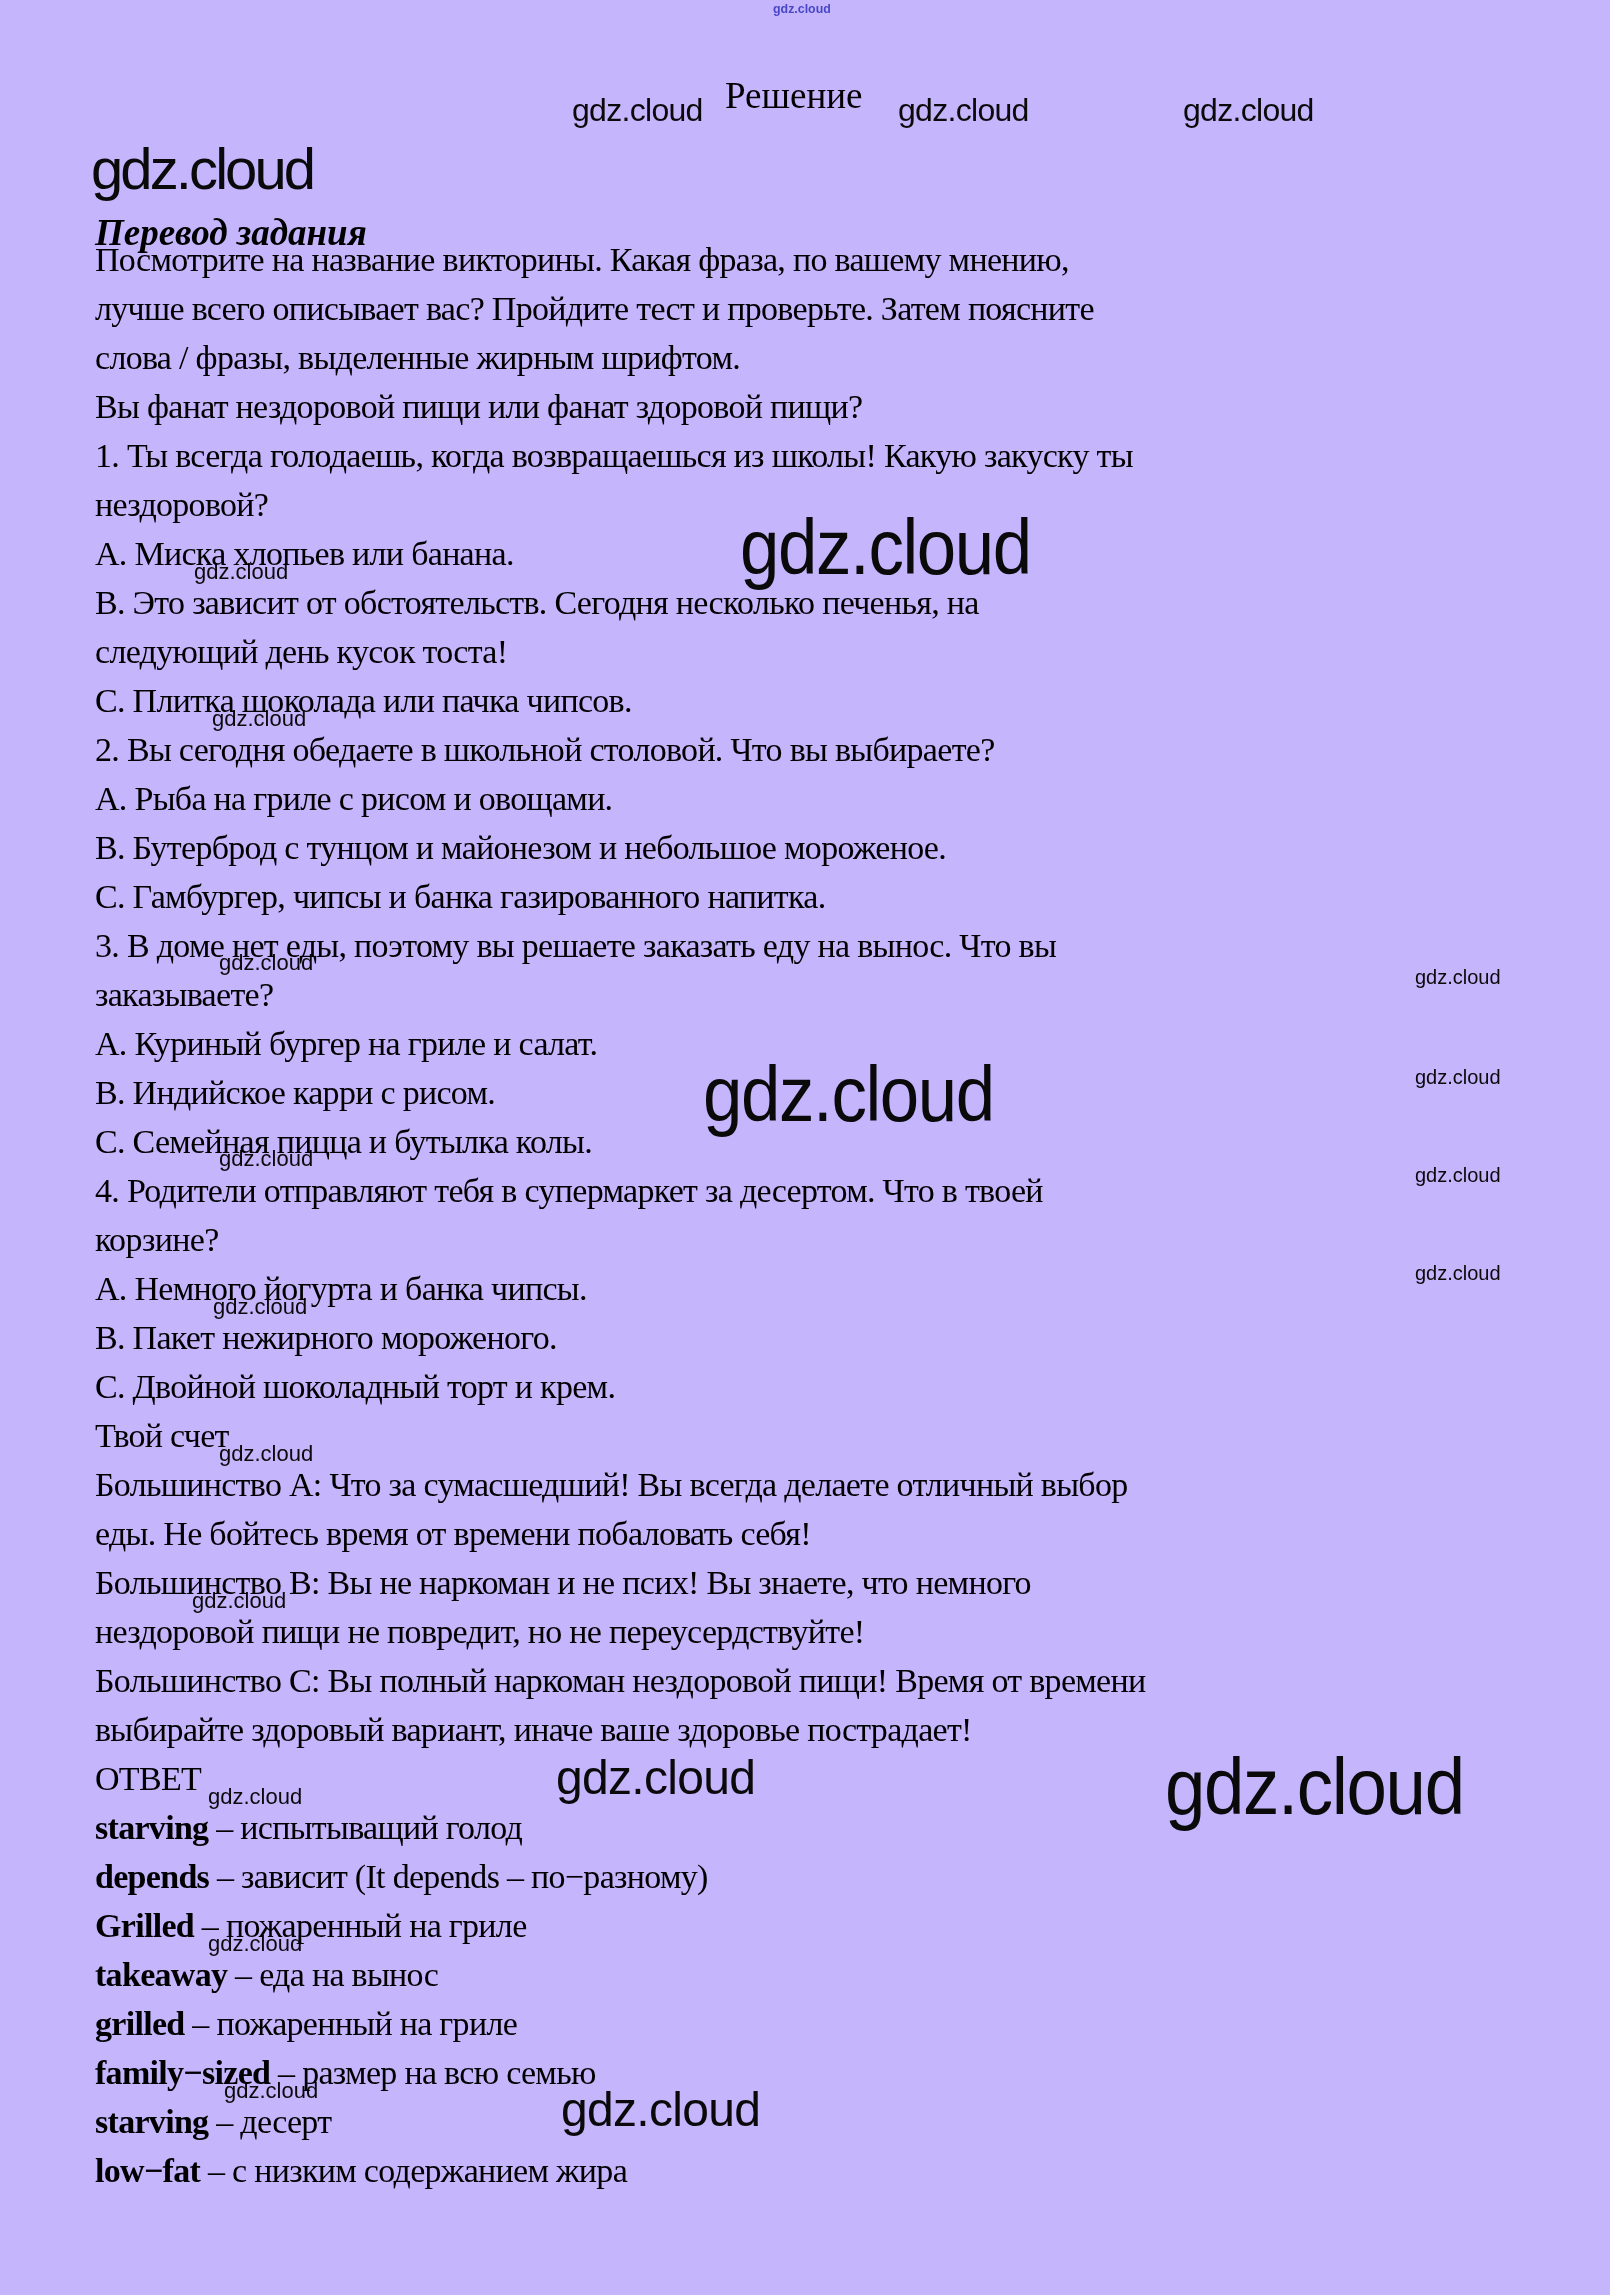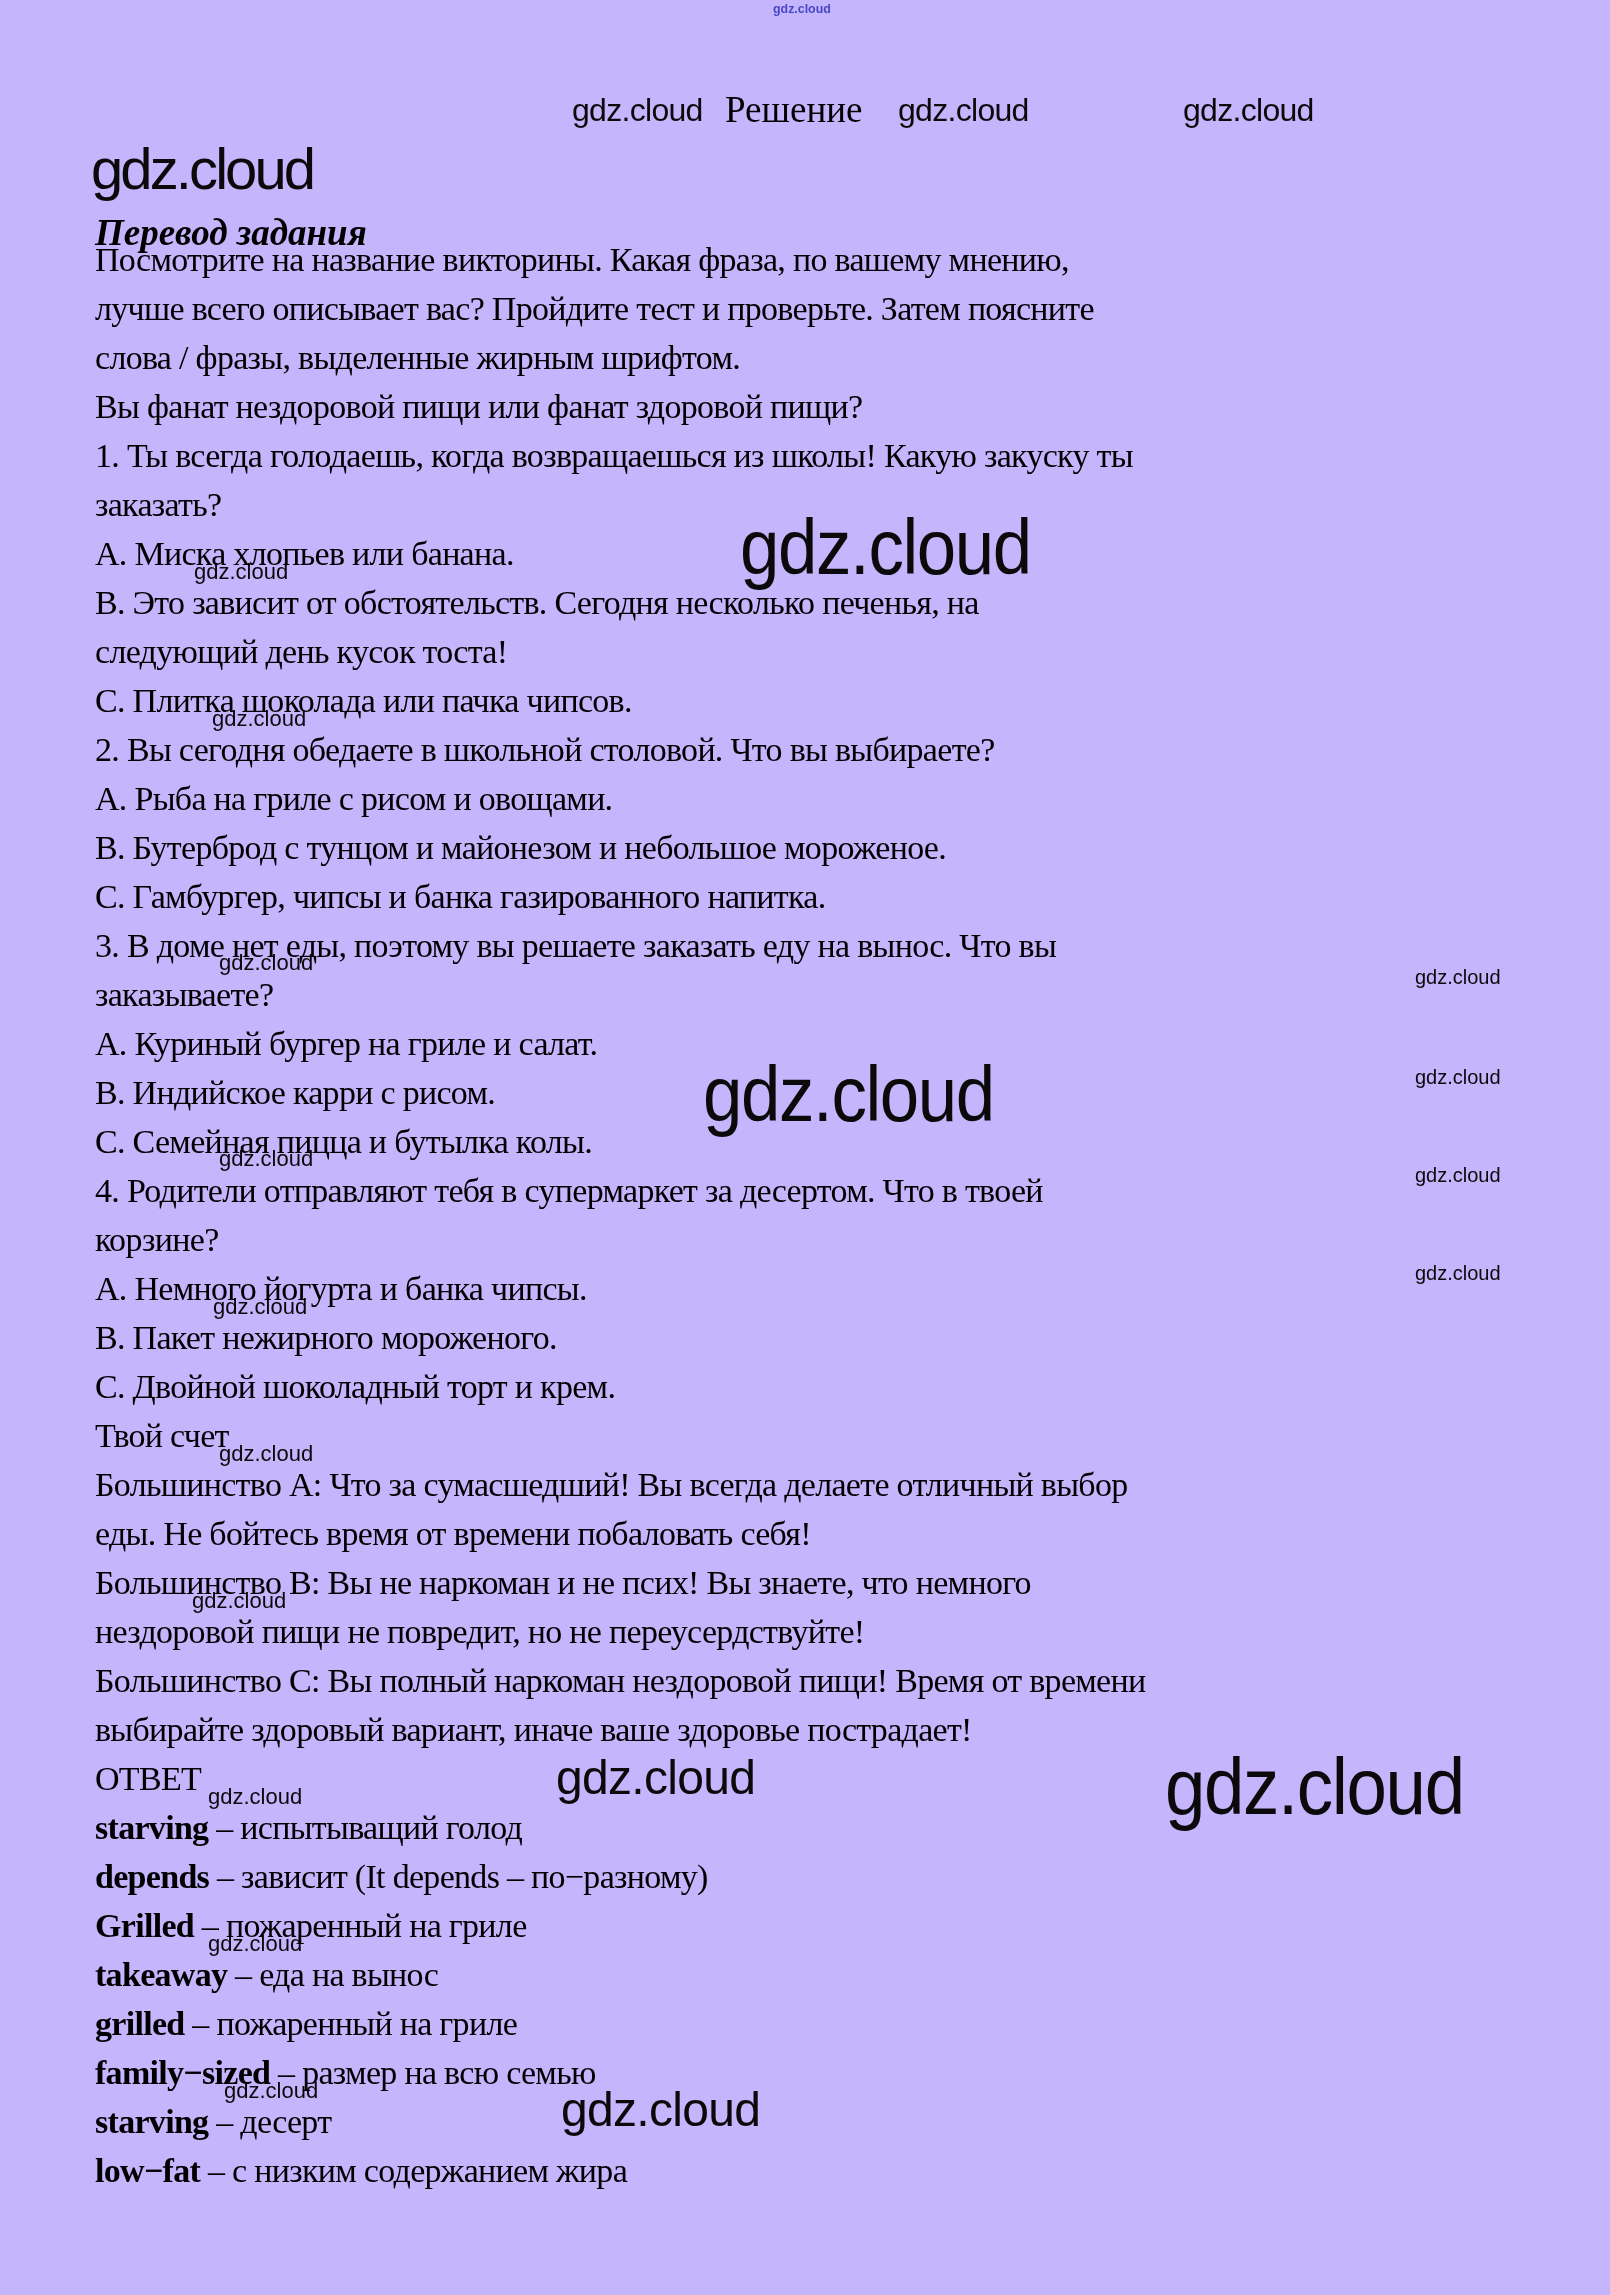--- a/index.html
+++ b/index.html
@@ -25,21 +25,21 @@
     font-size:12.4px;
     font-weight:600;
     color:#3b3bbf;
     opacity:.9;
   }
   .wm-h { top:92px; font-size:32px; letter-spacing:-0.7px; }
   .wm-h1 { left:572px; }
   .wm-h2 { left:898px; }
   .wm-h3 { left:1183px; }
   .solution-label {
-    position:absolute; left:725px; top:88px;
+    position:absolute; left:725px; top:74px;
     font-size:37px;
     font-family:"Liberation Serif", serif;
     color:#000;
     white-space:nowrap;
   }
   .brand-big {
     left:91px; top:135px;
     font-size:58px;
     font-weight:500;
     letter-spacing:-2.9px;
@@ -130,21 +130,21 @@
   <div class="wm wm-r wm-r4">gdz.cloud</div>
 
   <div class="section-title">Перевод задания</div>
 
   <div class="body-text">
     <div class="line">Посмотрите на название викторины. Какая фраза, по вашему мнению,</div>
     <div class="line">лучше всего описывает вас? Пройдите тест и проверьте. Затем поясните</div>
     <div class="line">слова / фразы, выделенные жирным шрифтом.</div>
     <div class="line bold">Вы фанат нездоровой пищи или фанат здоровой пищи?</div>
     <div class="line">1. Ты всегда голодаешь, когда возвращаешься из школы! Какую закуску ты</div>
-    <div class="line">заказать?</div>
+    <div class="line">нездоровой?</div>
     <div class="line">A. Миска хлопьев или банана.</div>
     <div class="line">B. Это зависит от обстоятельств. Сегодня несколько печенья, на</div>
     <div class="line">следующий день кусок тоста!</div>
     <div class="line">C. Плитка шоколада или пачка чипсов.</div>
     <div class="line">2. Вы сегодня обедаете в школьной столовой. Что вы выбираете?</div>
     <div class="line">A. Рыба на гриле с рисом и овощами.</div>
     <div class="line">B. Бутерброд с тунцом и майонезом и небольшое мороженое.</div>
     <div class="line">C. Гамбургер, чипсы и банка газированного напитка.</div>
     <div class="line">3. В доме нет еды, поэтому вы решаете заказать еду на вынос. Что вы</div>
     <div class="line">заказываете?</div>

